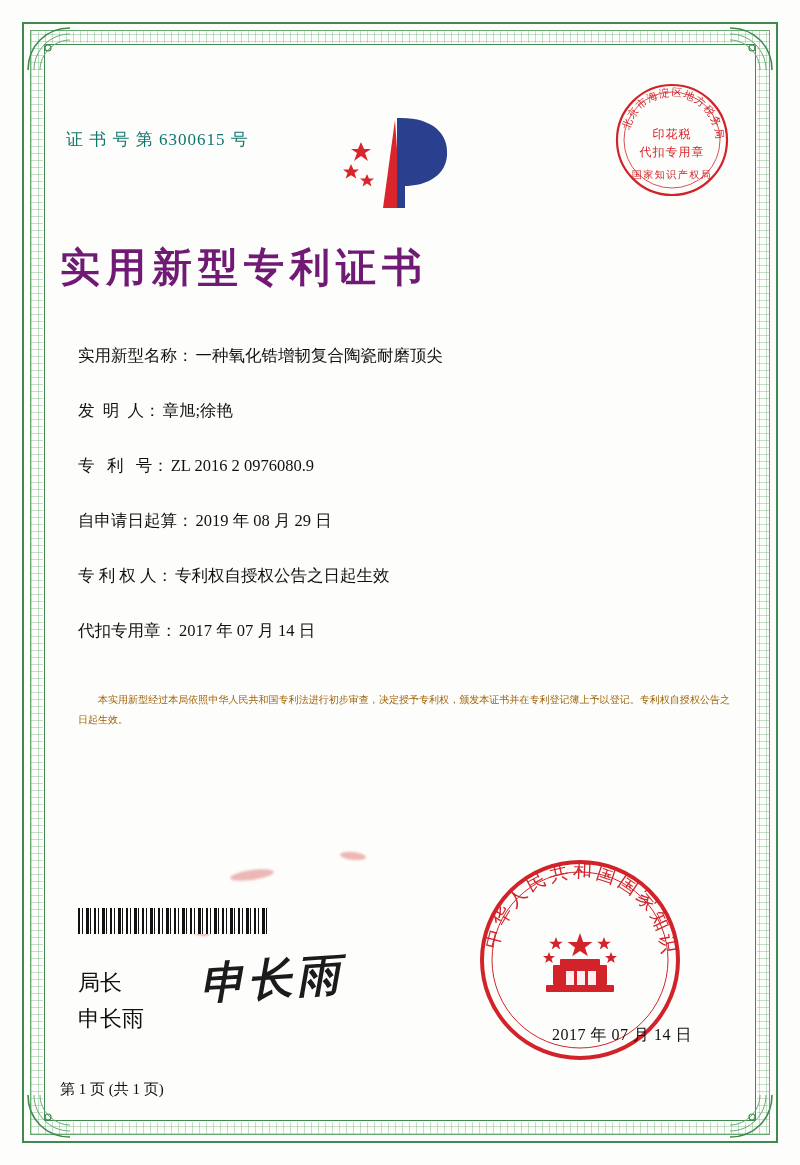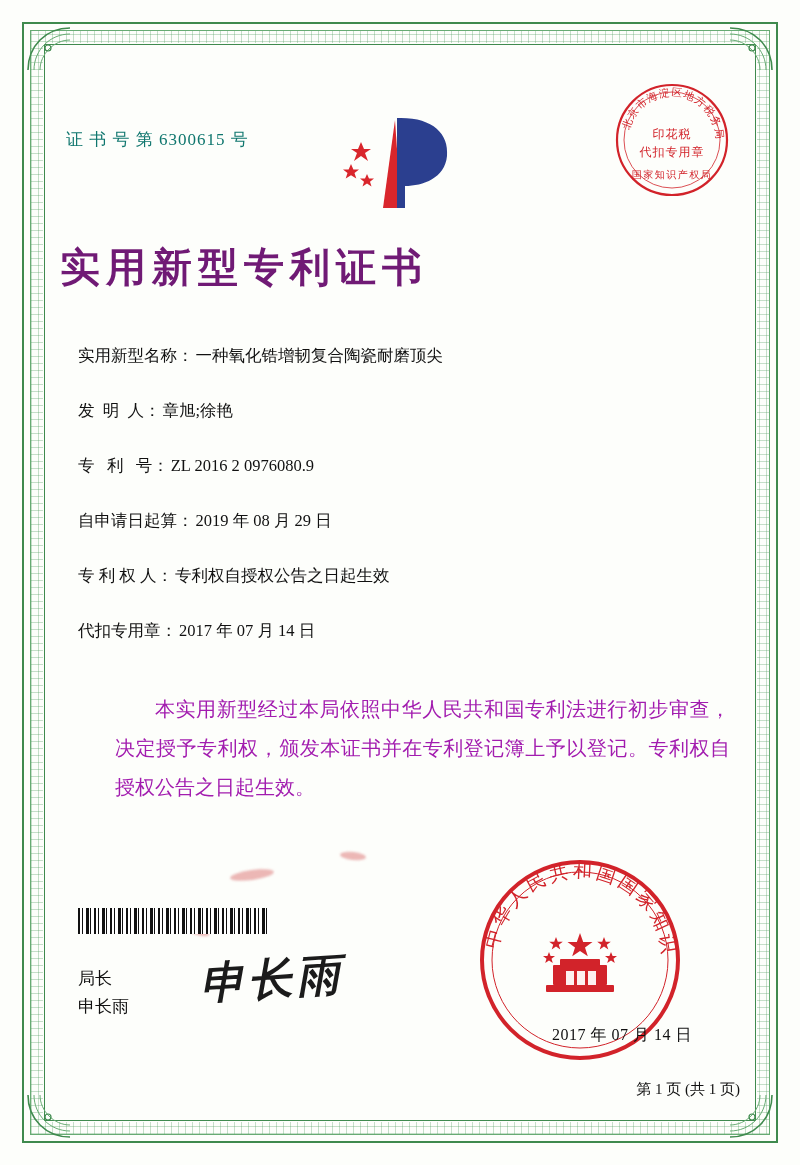--- a/index.html
+++ b/index.html
@@ -145,25 +145,24 @@
   .field .value {
     margin-left: 2px;
     white-space: pre;
   }
 
   .paragraphs {
     position: absolute;
     left: 18px;
     right: 10px;
     top: 630px;
-    font-size: 20px;
+    font-size: 10px;
     line-height: 1.95;
-    color: #a21caf;
+    color: #a16207;
     text-align: justify;
-    margin-left: 37px;
   }
   .paragraphs p {
     margin: 0 0 2px 0;
     text-indent: 2em;
   }
 
   .barcode {
     position: absolute;
     left: 18px;
     top: 848px;
@@ -172,21 +171,21 @@
     background:
       repeating-linear-gradient(90deg,
         #111 0 2px, #fff 2px 4px, #111 4px 5px, #fff 5px 8px,
         #111 8px 11px, #fff 11px 12px, #111 12px 13px, #fff 13px 16px);
   }
 
   .signature-block {
     position: absolute;
     left: 18px;
     top: 905px;
-    font-size: 17px;
+    font-size: 22px;
     line-height: 1.65;
     color: #111;
   }
   .handwriting {
     position: absolute;
     left: 140px;
     top: 890px;
     font-size: 44px;
     font-family: "DejaVu Serif", serif;
     font-style: italic;
@@ -210,21 +209,21 @@
     font-size: 16px;
     color: #111;
     letter-spacing: 0.5px;
   }
 
   .page-num {
     position: absolute;
     left: 0;
     right: 0;
     bottom: 6px;
-    text-align: right;
+    text-align: left;
     font-size: 15px;
     color: #111;
   }
 
   
   .smudge {
     position: absolute;
     background: rgba(200, 40, 40, 0.33);
     border-radius: 50%;
     filter: blur(1.2px);

